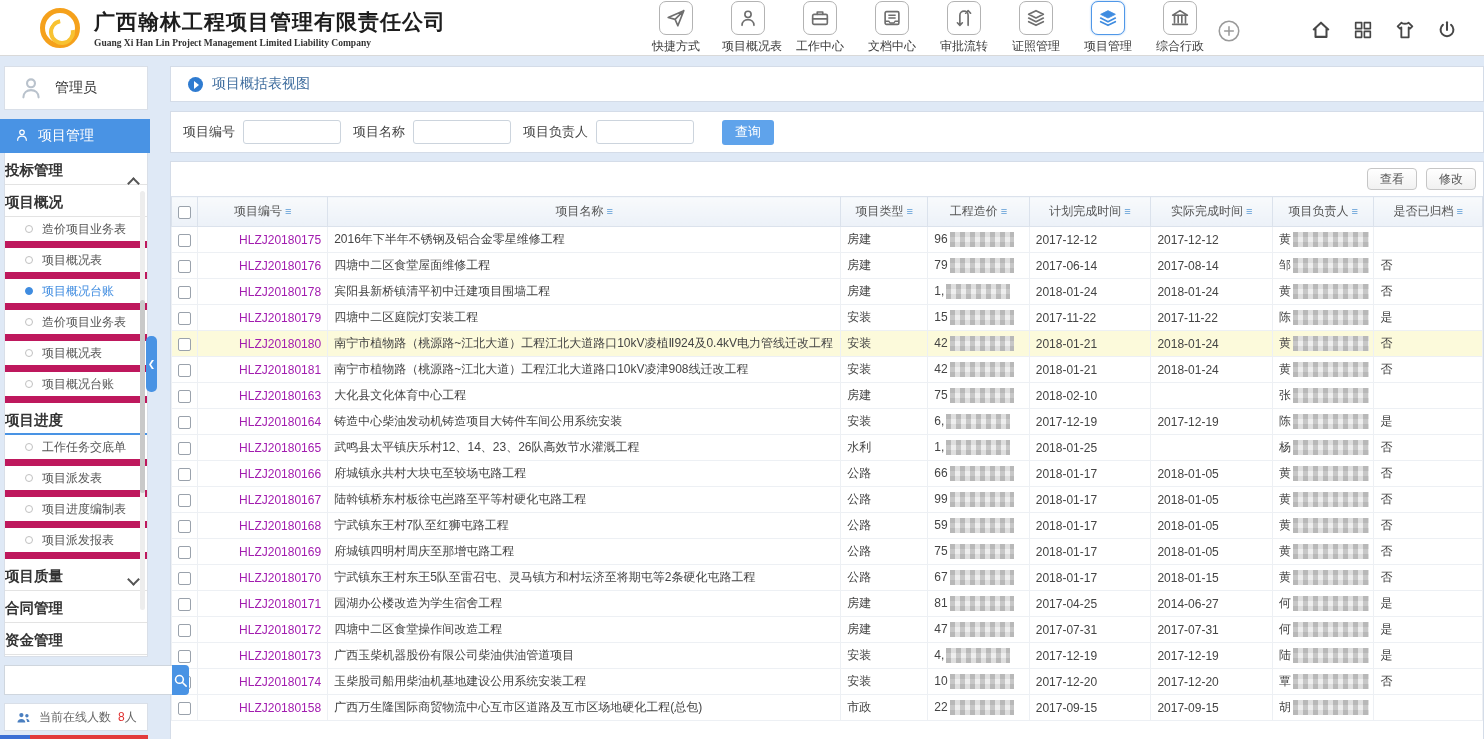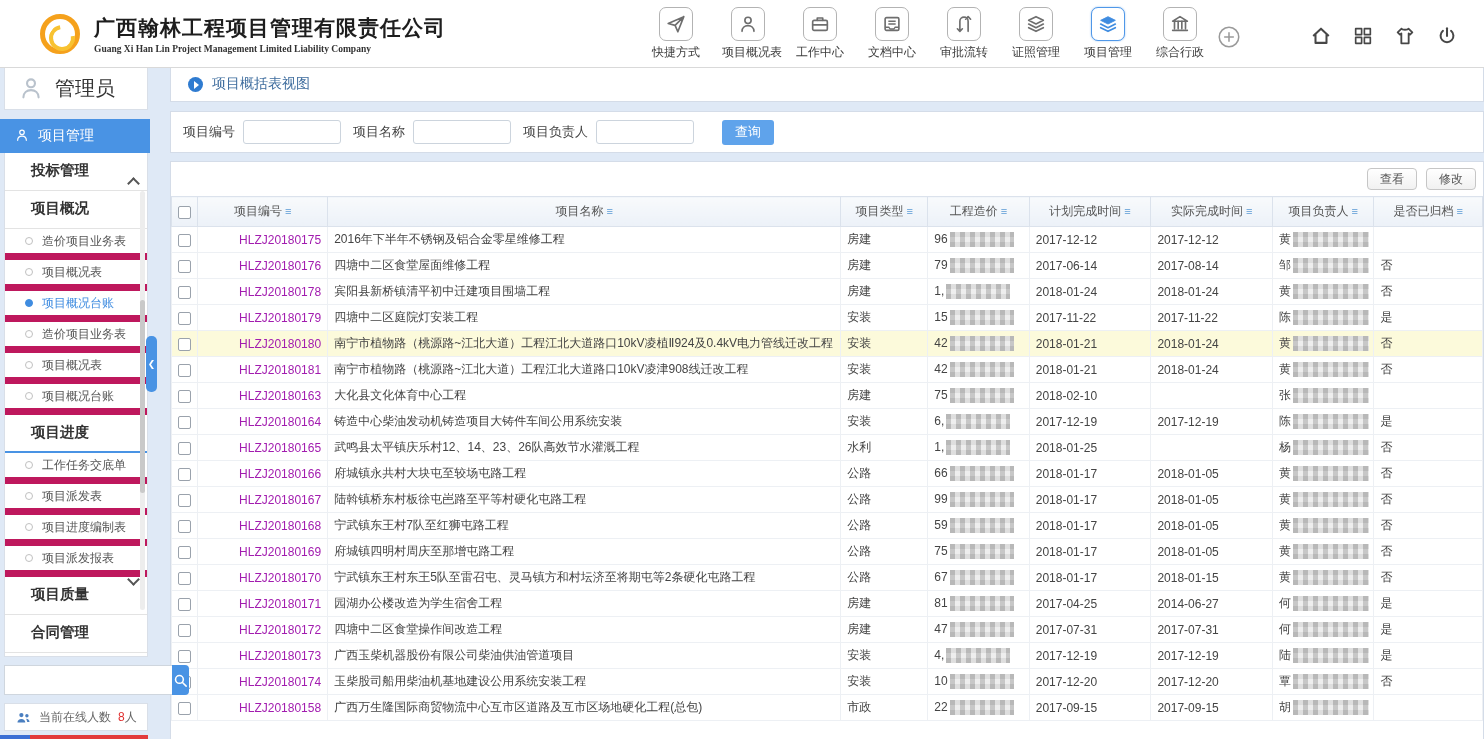--- a/index.html
+++ b/index.html
@@ -1,21 +1,21 @@
 <!DOCTYPE html>
 <html><head>
 <meta charset="utf-8">
 <style>
   * { margin:0; padding:0; box-sizing:border-box; }
   html,body { width:1484px; height:739px; overflow:hidden; }
   body { font-family:"Liberation Sans","DejaVu Sans",sans-serif; font-size:12px; color:#444; background:#dfe9f6; }
   .app { position:relative; width:1484px; height:739px; overflow:hidden; }
 
   
-  .hdr { position:absolute; left:0; top:0; right:0; height:68px; background:#fff; border-bottom:1px solid #d9d9d9; display:flex; align-items:center; z-index:3; }
+  .hdr { position:absolute; left:0; top:0; right:0; height:56px; background:#fff; border-bottom:1px solid #d9d9d9; display:flex; align-items:center; z-index:3; }
   .logo { width:40px; height:40px; margin-left:40px; border-radius:50%; border:5px solid #f5a11c; position:relative; background:#fff; flex:none; }
   .logo::after{ content:""; position:absolute; left:4px; top:6px; width:18px; height:18px; border:4px solid #f8c231; border-radius:50%; border-top-color:transparent; transform:rotate(35deg); }
   .co { margin-left:14px; }
   .co-name { font-family:"Liberation Serif","DejaVu Serif",serif; font-weight:700; font-size:21px; color:#1d1d1d; letter-spacing:1px; }
   .co-sub { font-family:"Liberation Serif","DejaVu Serif",serif; font-weight:700; font-size:9.5px; color:#333; margin-top:2px; }
   .top-nav { display:flex; margin-left:auto; align-items:flex-start; gap:20px; }
   .nav-item { width:52px; text-align:center; cursor:pointer; }
   .nav-ic { width:34px; height:34px; margin:0 auto; border:1px solid #b3b3b3; border-radius:7px; color:#6e6e6e; display:flex; align-items:center; justify-content:center; background:#fff; }
   .nav-item.active .nav-ic { border-color:#4f97e8; color:#3f8ce0; box-shadow:0 0 2px rgba(79,151,232,.6); }
   .nav-ic svg { width:22px; height:22px; }
@@ -25,25 +25,25 @@
   .quick { display:flex; gap:20px; margin:4px 26px 0 64px; color:#474747; }
   .quick .qi { width:22px; height:22px; cursor:pointer; }
   .quick svg { width:22px; height:22px; }
 
   
   .sidebar { position:absolute; left:0; top:58px; bottom:0; width:150px; display:flex; flex-direction:column; z-index:2; }
   .card { background:#fff; border:1px solid #d9dfe8; margin:0 2px 0 4px; }
   .user-card { margin-top:8px; height:44px; display:flex; align-items:center; gap:10px; padding-left:12px; }
   .avatar { color:#b9c2cc; width:28px; height:28px; }
   .avatar svg{ width:28px; height:28px; }
-  .user-name { font-size:20px; color:#333; }
+  .user-name { font-size:14px; color:#333; }
   .root-bar { margin-top:9px; height:34px; background:#4993e4; color:#fff; display:flex; align-items:center; gap:8px; padding-left:14px; font-size:14px; cursor:pointer; }
   .root-bar svg { width:16px; height:16px; }
   .menu { position:relative; flex:1; overflow:hidden; margin-top:0; border-top:none; }
-  .m-head { height:38px; line-height:34px; padding-left:26px; font-size:14.5px; font-weight:700; color:#333; border-bottom:1px solid #e3e3e3; cursor:pointer; white-space:nowrap; }
+  .m-head { height:32px; line-height:34px; font-size:14.5px; font-weight:700; color:#333; border-bottom:1px solid #e3e3e3; cursor:pointer; white-space:nowrap; }
   .m-head.blue-underline { border-bottom:2px solid #4993e4; }
   .m-item { height:31px; display:flex; align-items:center; gap:9px; padding-left:20px; border-bottom:7px solid #be185d; color:#555; cursor:pointer; white-space:nowrap; }
   .dot { width:8px; height:8px; border-radius:50%; border:1px solid #c0c0c0; background:#fff; flex:none; }
   .m-item.sel { color:#3f8ce0; }
   .m-item.sel .dot { background:#3f8ce0; border-color:#3f8ce0; }
   .chev { position:absolute; right:9px; width:9px; height:9px; border-right:2px solid #555; border-bottom:2px solid #555; cursor:pointer; }
   .chev-up { top:26px; transform:rotate(-135deg); }
   .chev-dn { bottom:72px; transform:rotate(45deg); }
   .m-scroll { position:absolute; right:2px; top:38px; bottom:46px; width:5px; background:#ededed; border-radius:3px; }
   .m-thumb { position:absolute; left:0; top:26%; width:5px; height:46%; background:#c9c9c9; border-radius:3px; }

